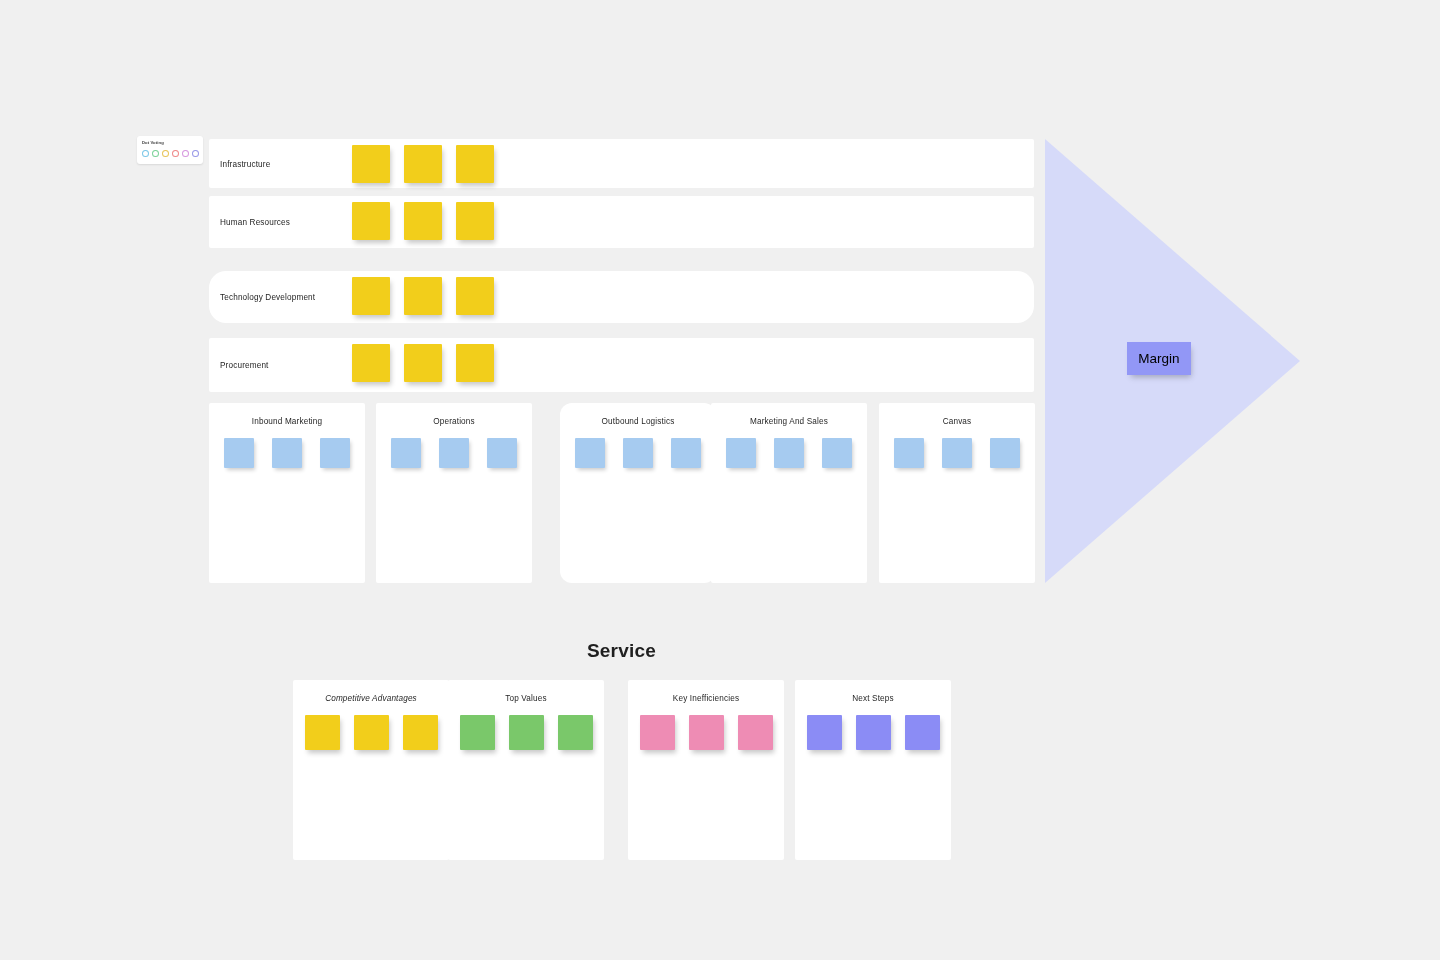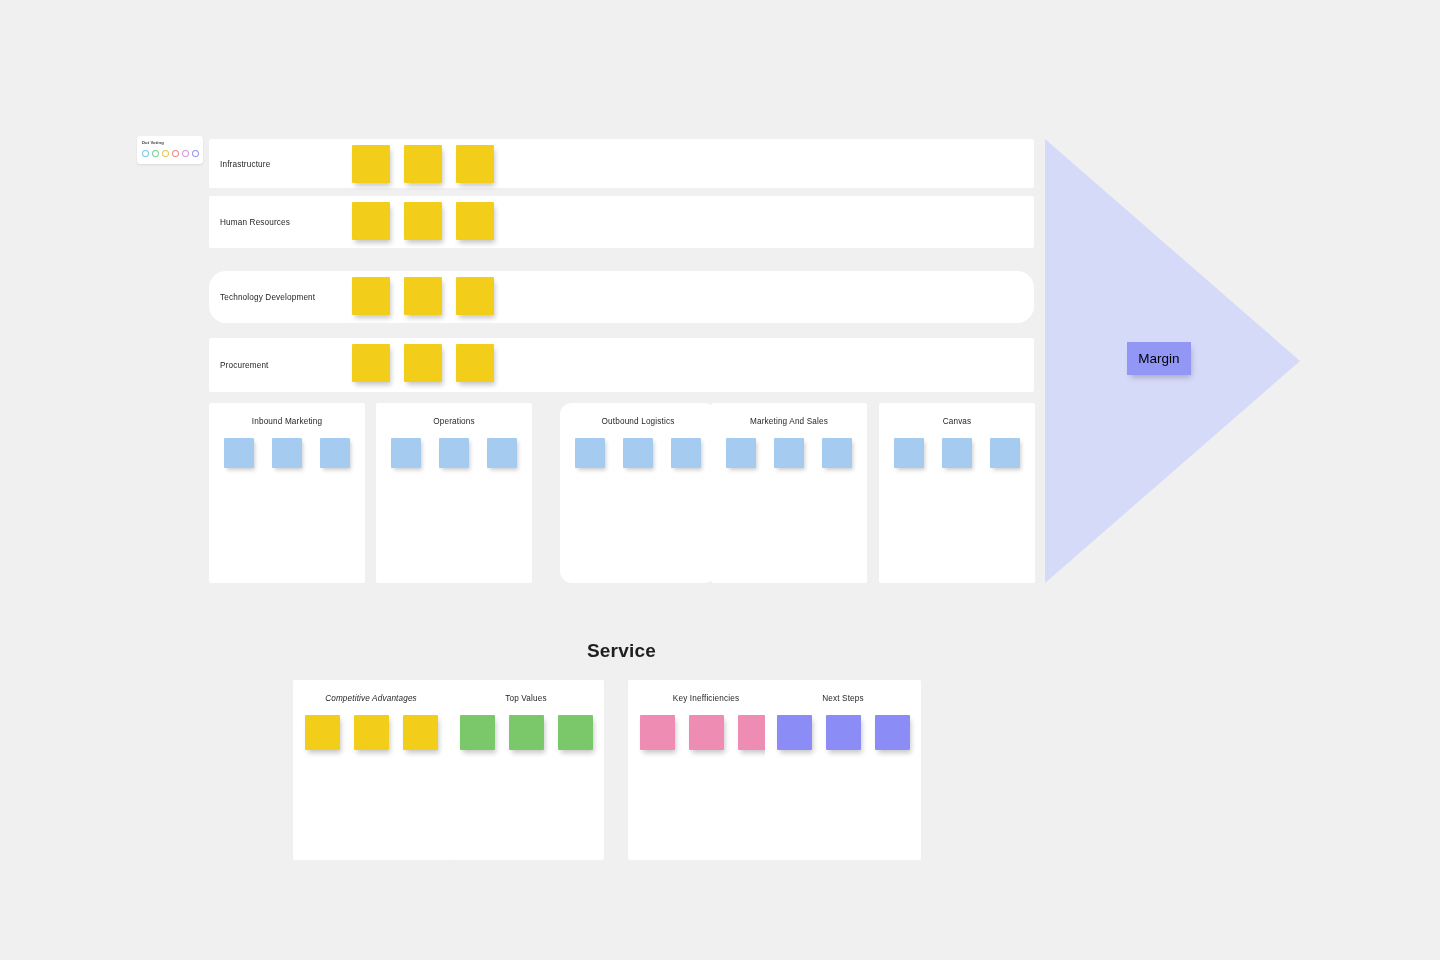--- a/index.html
+++ b/index.html
@@ -286,21 +286,21 @@
         </div>
       </div>
       <div class="summary-col" style="left: 628px;">
         <div class="col-title">Key Inefficiencies</div>
         <div class="notes">
           <div class="note md" style="background: rgb(238, 140, 180);"></div>
           <div class="note md" style="background: rgb(238, 140, 180);"></div>
           <div class="note md" style="background: rgb(238, 140, 180);"></div>
         </div>
       </div>
-      <div class="summary-col" style="left: 765px;">
+      <div class="summary-col" style="left: 795px;">
         <div class="col-title">Next Steps</div>
         <div class="notes">
           <div class="note md" style="background: rgb(139, 140, 245);"></div>
           <div class="note md" style="background: rgb(139, 140, 245);"></div>
           <div class="note md" style="background: rgb(139, 140, 245);"></div>
         </div>
       </div>
     </div>
 
 </div>

